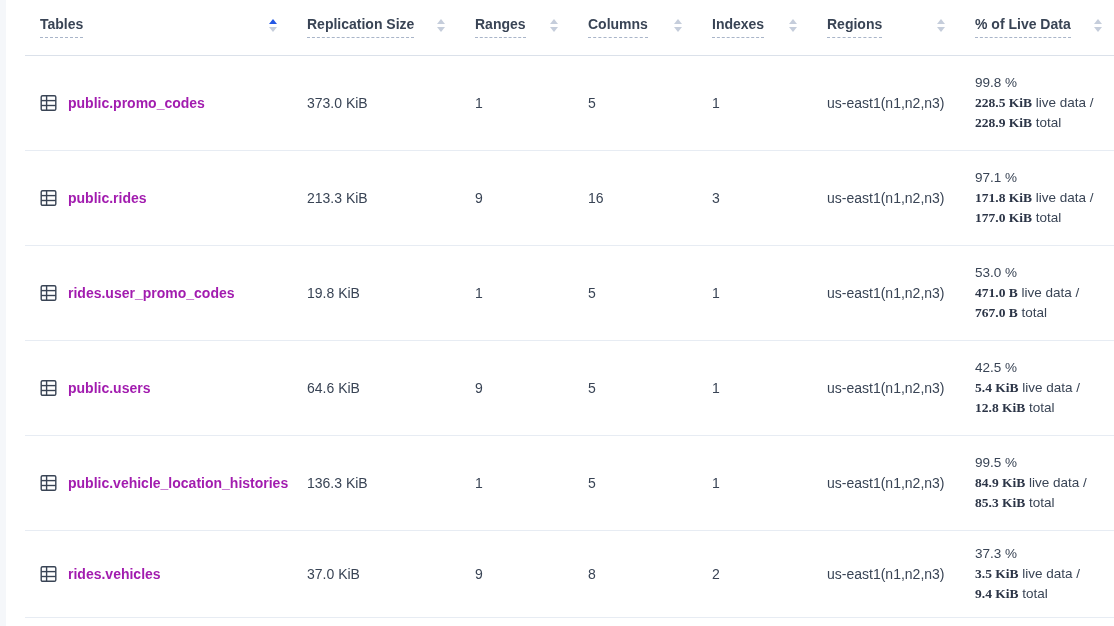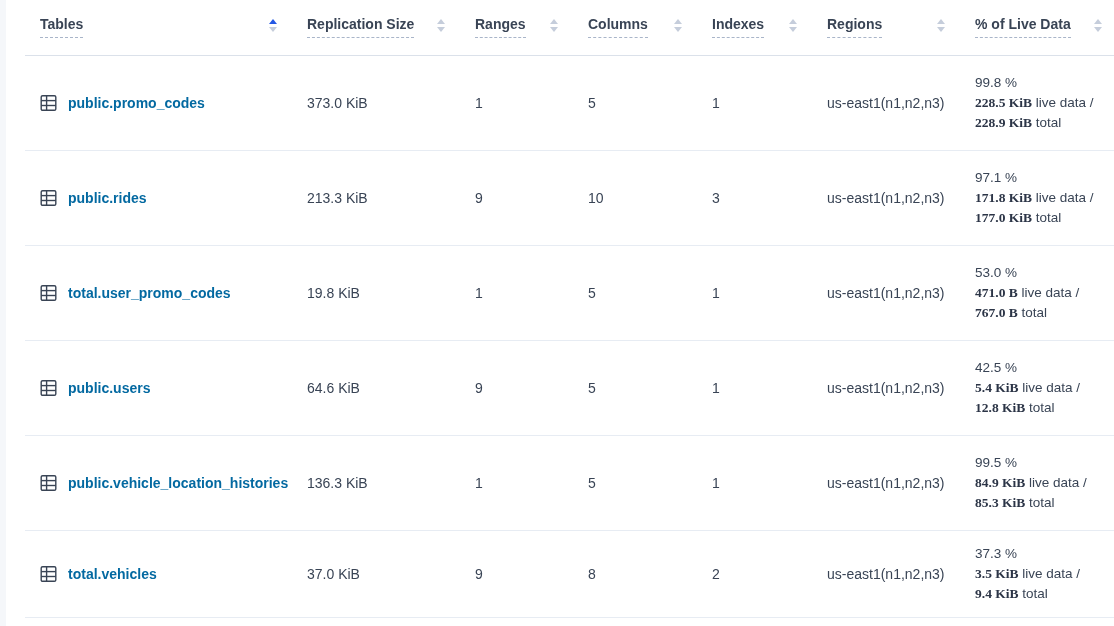--- a/index.html
+++ b/index.html
@@ -65,21 +65,21 @@
     vertical-align: middle;
     font-size: 14px;
     color: #394455;
     padding: 0;
   }
   tbody tr:last-child td { height: 87px; }
   td.name-cell { padding-left: 15px; }
   .name-wrap { display: flex; align-items: center; gap: 11px; }
   .name-wrap svg { flex: 0 0 auto; display: block; }
   .tbl-name {
-    font-weight: 700; color: #0369a1; text-decoration: none; cursor: pointer;
+    font-weight: 700; color: #a21caf; text-decoration: none; cursor: pointer;
     white-space: nowrap;
   }
   .num { font-variant-numeric: tabular-nums; }
   .live-cell { line-height: 20px; font-size: 13.5px; margin-left: 32px; }
   .live-cell b { font-weight: 700; color: #2c3547; font-family: Liberation Serif, serif; }
 </style>
 </head>
 <body>
 
 <div class="page">
@@ -194,40 +194,40 @@
           <rect x="1.2" y="1.7" width="14.6" height="14.6" rx="1.4"></rect>
           <line x1="6.6" y1="1.7" x2="6.6" y2="16.3"></line>
           <line x1="1.2" y1="6.6" x2="15.8" y2="6.6"></line>
           <line x1="1.2" y1="11.5" x2="15.8" y2="11.5"></line>
         </svg>
         <a class="tbl-name">public.rides</a>
       </div>
     </td>
     <td class="num">213.3 KiB</td>
     <td class="num">9</td>
-    <td class="num">10</td>
+    <td class="num">16</td>
     <td class="num">3</td>
     <td>us-east1(n1,n2,n3)</td>
     <td class="live-cell">
       <div>97.1 %</div>
       <div><b>171.8 KiB</b><span> live data /</span></div>
       <div><b>177.0 KiB</b><span> total</span></div>
     </td>
   </tr>
 
   <tr>
     <td class="name-cell">
       <div class="name-wrap">
         <svg width="17" height="18" viewBox="0 0 17 18" fill="none" stroke="#394455" stroke-width="1.4">
           <rect x="1.2" y="1.7" width="14.6" height="14.6" rx="1.4"></rect>
           <line x1="6.6" y1="1.7" x2="6.6" y2="16.3"></line>
           <line x1="1.2" y1="6.6" x2="15.8" y2="6.6"></line>
           <line x1="1.2" y1="11.5" x2="15.8" y2="11.5"></line>
         </svg>
-        <a class="tbl-name">total.user_promo_codes</a>
+        <a class="tbl-name">rides.user_promo_codes</a>
       </div>
     </td>
     <td class="num">19.8 KiB</td>
     <td class="num">1</td>
     <td class="num">5</td>
     <td class="num">1</td>
     <td>us-east1(n1,n2,n3)</td>
     <td class="live-cell">
       <div>53.0 %</div>
       <div><b>471.0 B</b><span> live data /</span></div>
@@ -285,21 +285,21 @@
 
   <tr>
     <td class="name-cell">
       <div class="name-wrap">
         <svg width="17" height="18" viewBox="0 0 17 18" fill="none" stroke="#394455" stroke-width="1.4">
           <rect x="1.2" y="1.7" width="14.6" height="14.6" rx="1.4"></rect>
           <line x1="6.6" y1="1.7" x2="6.6" y2="16.3"></line>
           <line x1="1.2" y1="6.6" x2="15.8" y2="6.6"></line>
           <line x1="1.2" y1="11.5" x2="15.8" y2="11.5"></line>
         </svg>
-        <a class="tbl-name">total.vehicles</a>
+        <a class="tbl-name">rides.vehicles</a>
       </div>
     </td>
     <td class="num">37.0 KiB</td>
     <td class="num">9</td>
     <td class="num">8</td>
     <td class="num">2</td>
     <td>us-east1(n1,n2,n3)</td>
     <td class="live-cell">
       <div>37.3 %</div>
       <div><b>3.5 KiB</b><span> live data /</span></div>

